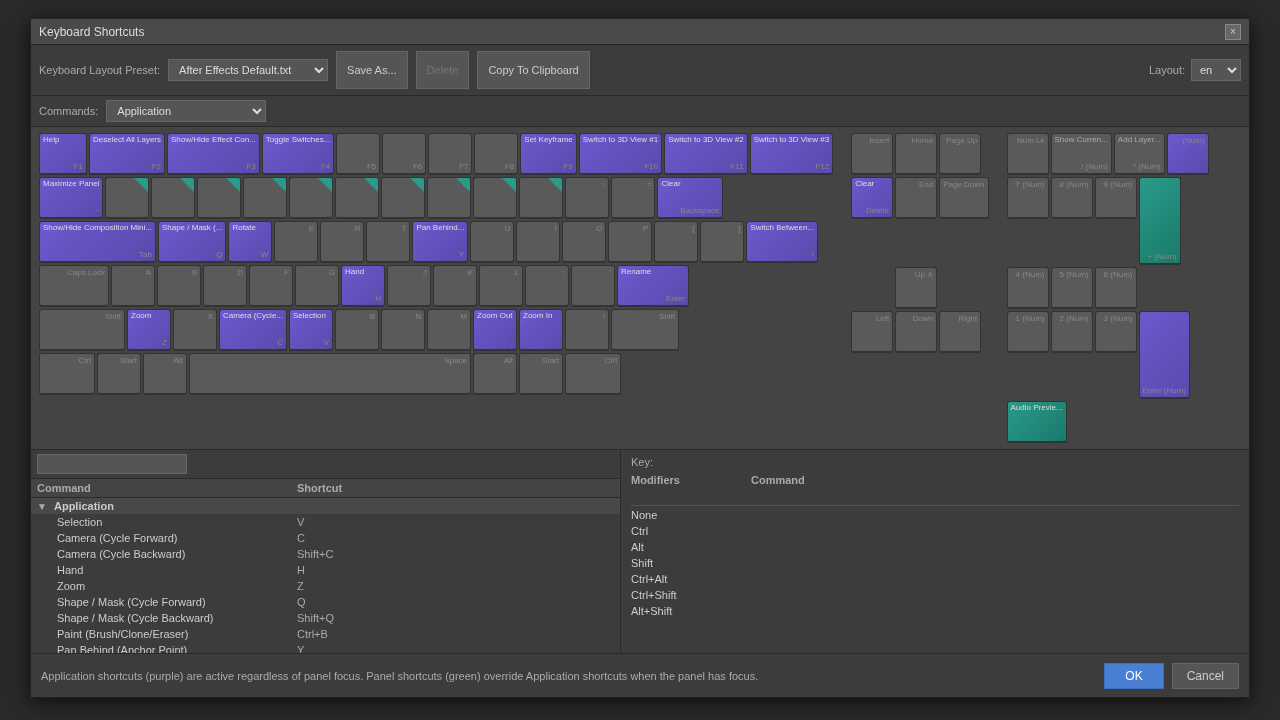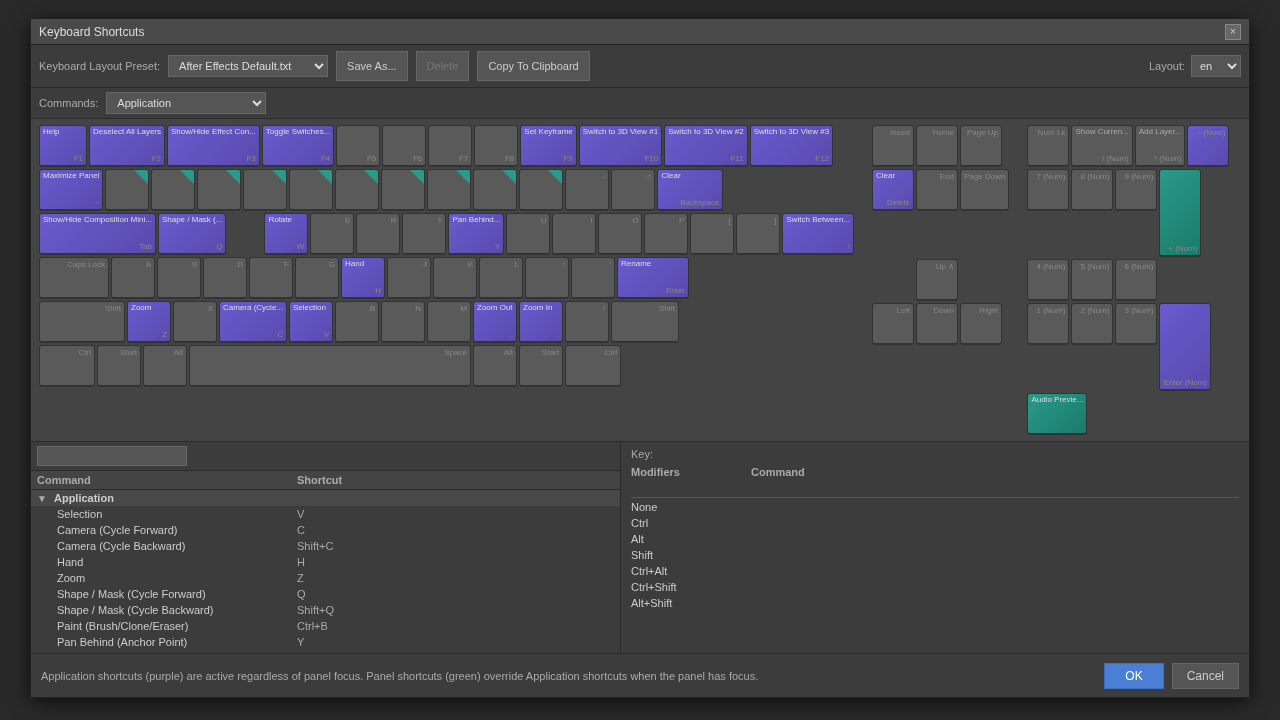--- a/index.html
+++ b/index.html
@@ -72,21 +72,21 @@
       font-size: 11px;
       height: 22px;
       min-width: 160px;
     }
     .toolbar-btn {
       background: #555;
       border: 1px solid #666;
       color: #ccc;
       padding: 2px 10px;
       font-size: 11px;
-      height: 30px;
+      height: 38px;
       cursor: pointer;
     }
     .toolbar-btn:disabled {
       color: #777;
       cursor: default;
     }
     .toolbar-right {
       margin-left: auto;
       display: flex;
       align-items: center;
@@ -490,21 +490,21 @@
 
       <div class="key-row">
         <div class="key purple" style="min-width:60px;">
           <span class="key-label-top">Show/Hide Composition Mini...</span>
           <span class="key-label-bottom">Tab</span>
         </div>
         <div class="key purple" style="min-width:44px;">
           <span class="key-label-top">Shape / Mask (...</span>
           <span class="key-label-bottom">Q</span>
         </div>
-        <div class="key purple" style="min-width:44px;margin-left:36px;">
+        <div class="key purple" style="min-width:44px;">
           <span class="key-label-top">Rotate</span>
           <span class="key-label-bottom">W</span>
         </div>
         <div class="key" style="min-width:44px;">
           <span class="key-label-bottom">E</span>
         </div>
         <div class="key" style="min-width:44px;">
           <span class="key-label-bottom">R</span>
         </div>
         <div class="key" style="min-width:44px;">

